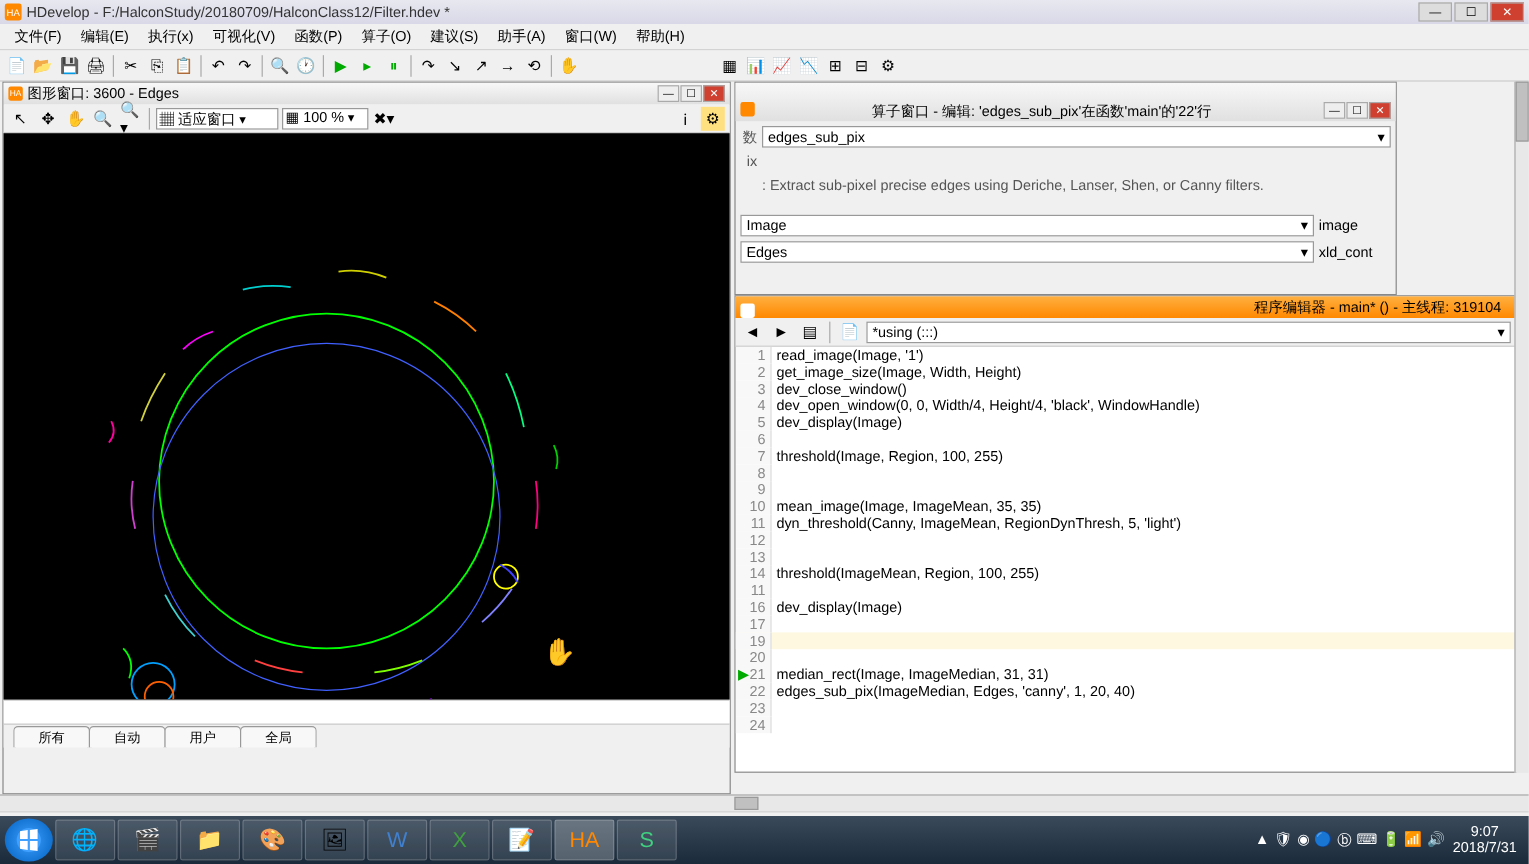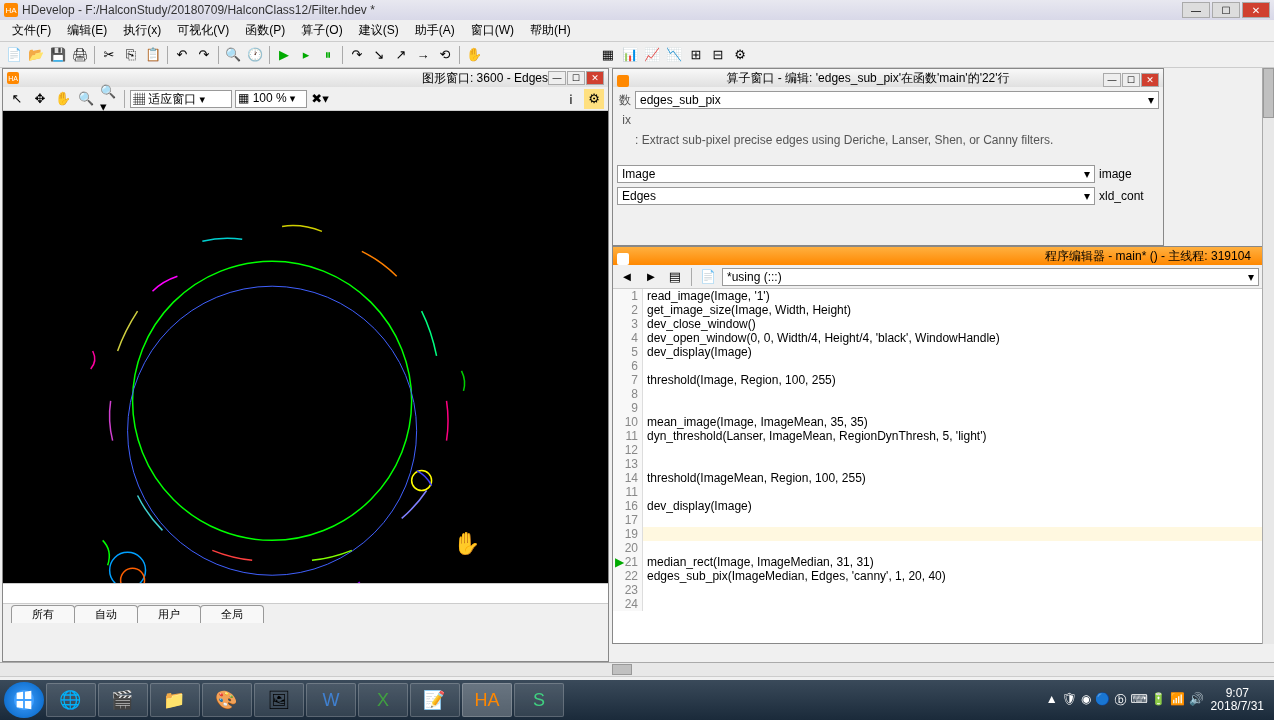--- a/index.html
+++ b/index.html
@@ -17,37 +17,37 @@
 
 .toolbar { height: 26px; background: #f0f0f0; display: flex; align-items: center; padding: 2px 4px; border-bottom: 1px solid #ccc; gap: 2px; }
 .tb-btn { width: 20px; height: 20px; border: 1px solid transparent; display: flex; align-items: center; justify-content: center; cursor: pointer; font-size: 13px; }
 .tb-sep { width: 1px; height: 18px; background: #aaa; margin: 0 2px; }
 
 .main-area { position: relative; height: 594px; }
 
 .graphics-window { position: absolute; left: 2px; top: 0; width: 607px; height: 594px; background: #f0f0f0; border: 1px solid #888; }
 .gw-title { height: 18px; background: linear-gradient(#f8f8f8, #e0e0e0); display: flex; align-items: center; padding: 0 4px; }
 .gw-title .icon { width: 12px; height: 12px; background: #ff8800; border-radius: 2px; margin-right: 4px; color: white; font-size: 7px; display: flex; align-items: center; justify-content: center; }
-.gw-title .txt { flex: 1; text-align: right; }
+.gw-title .txt { flex: 1; text-align: left; }
 .gw-title .wctrl { display: flex; gap: 1px; }
 .gw-title .wb { width: 18px; height: 14px; border: 1px solid #aaa; background: #eee; font-size: 9px; display: flex; align-items: center; justify-content: center; cursor: pointer; }
 .gw-title .wb.close { background: #d04030; color: white; }
 
 .gw-toolbar { height: 24px; background: #f0f0f0; border-bottom: 1px solid #ccc; display: flex; align-items: center; padding: 0 4px; gap: 3px; }
 .gw-toolbar select, .gw-toolbar .combo { border: 1px solid #999; background: white; height: 18px; padding: 0 2px; font-size: 11px; }
 
 .canvas-area { position: relative; background: #000; height: 472px; overflow: hidden; }
 .canvas-area svg { width: 100%; height: 100%; }
 .hand-cursor { position: absolute; left: 450px; top: 420px; color: white; font-size: 22px; }
 
 .gw-tabs { height: 20px; background: #f0f0f0; display: flex; align-items: flex-end; padding: 0 8px; border-top: 1px solid #ccc; }
 .gw-tab { padding: 1px 20px; border: 1px solid #999; border-bottom: none; background: #f8f8f8; margin-right: -1px; border-radius: 4px 4px 0 0; cursor: pointer; font-size: 11px; }
 
 .operator-window { position: absolute; left: 612px; top: 0; width: 552px; height: 178px; background: #f0f0f0; border: 1px solid #888; }
-.ow-title { height: 18px; background: linear-gradient(#f8f8f8, #e0e0e0); display: flex; align-items: flex-end; padding: 0 4px; }
+.ow-title { height: 18px; background: linear-gradient(#f8f8f8, #e0e0e0); display: flex; align-items: flex-start; padding: 16px 4px; }
 .ow-title .icon { width: 12px; height: 12px; background: #ff8800; border-radius: 2px; margin-right: 4px; }
 .ow-title .txt { flex: 1; text-align: center; }
 .ow-body { padding: 4px; display: flex; flex-direction: column; gap: 4px; }
 .ow-row { display: flex; align-items: center; gap: 4px; }
 .ow-row label { width: 14px; text-align: right; color: #555; }
 .ow-row .field { flex: 1; border: 1px solid #999; background: white; height: 18px; padding: 1px 4px; font-size: 11px; display: flex; align-items: center; justify-content: space-between; }
 .ow-row .side { width: 60px; }
 .desc { color: #555; padding: 2px 0 6px 18px; font-size: 11px; }
 
 .program-window { position: absolute; left: 612px; top: 178px; width: 652px; height: 398px; background: #fff; border: 1px solid #888; }
@@ -301,21 +301,21 @@
         <div class="code-line">
           <div class="gutter">9</div>
           <div class="content"></div>
         </div>
         <div class="code-line">
           <div class="gutter">10</div>
           <div class="content">mean_image(Image, ImageMean, 35, 35)</div>
         </div>
         <div class="code-line">
           <div class="gutter">11</div>
-          <div class="content">dyn_threshold(Lanser, ImageMean, RegionDynThresh, 5, 'light')</div>
+          <div class="content">dyn_threshold(Canny, ImageMean, RegionDynThresh, 5, 'light')</div>
         </div>
         <div class="code-line">
           <div class="gutter">12</div>
           <div class="content"></div>
         </div>
         <div class="code-line">
           <div class="gutter">13</div>
           <div class="content"></div>
         </div>
         <div class="code-line">

